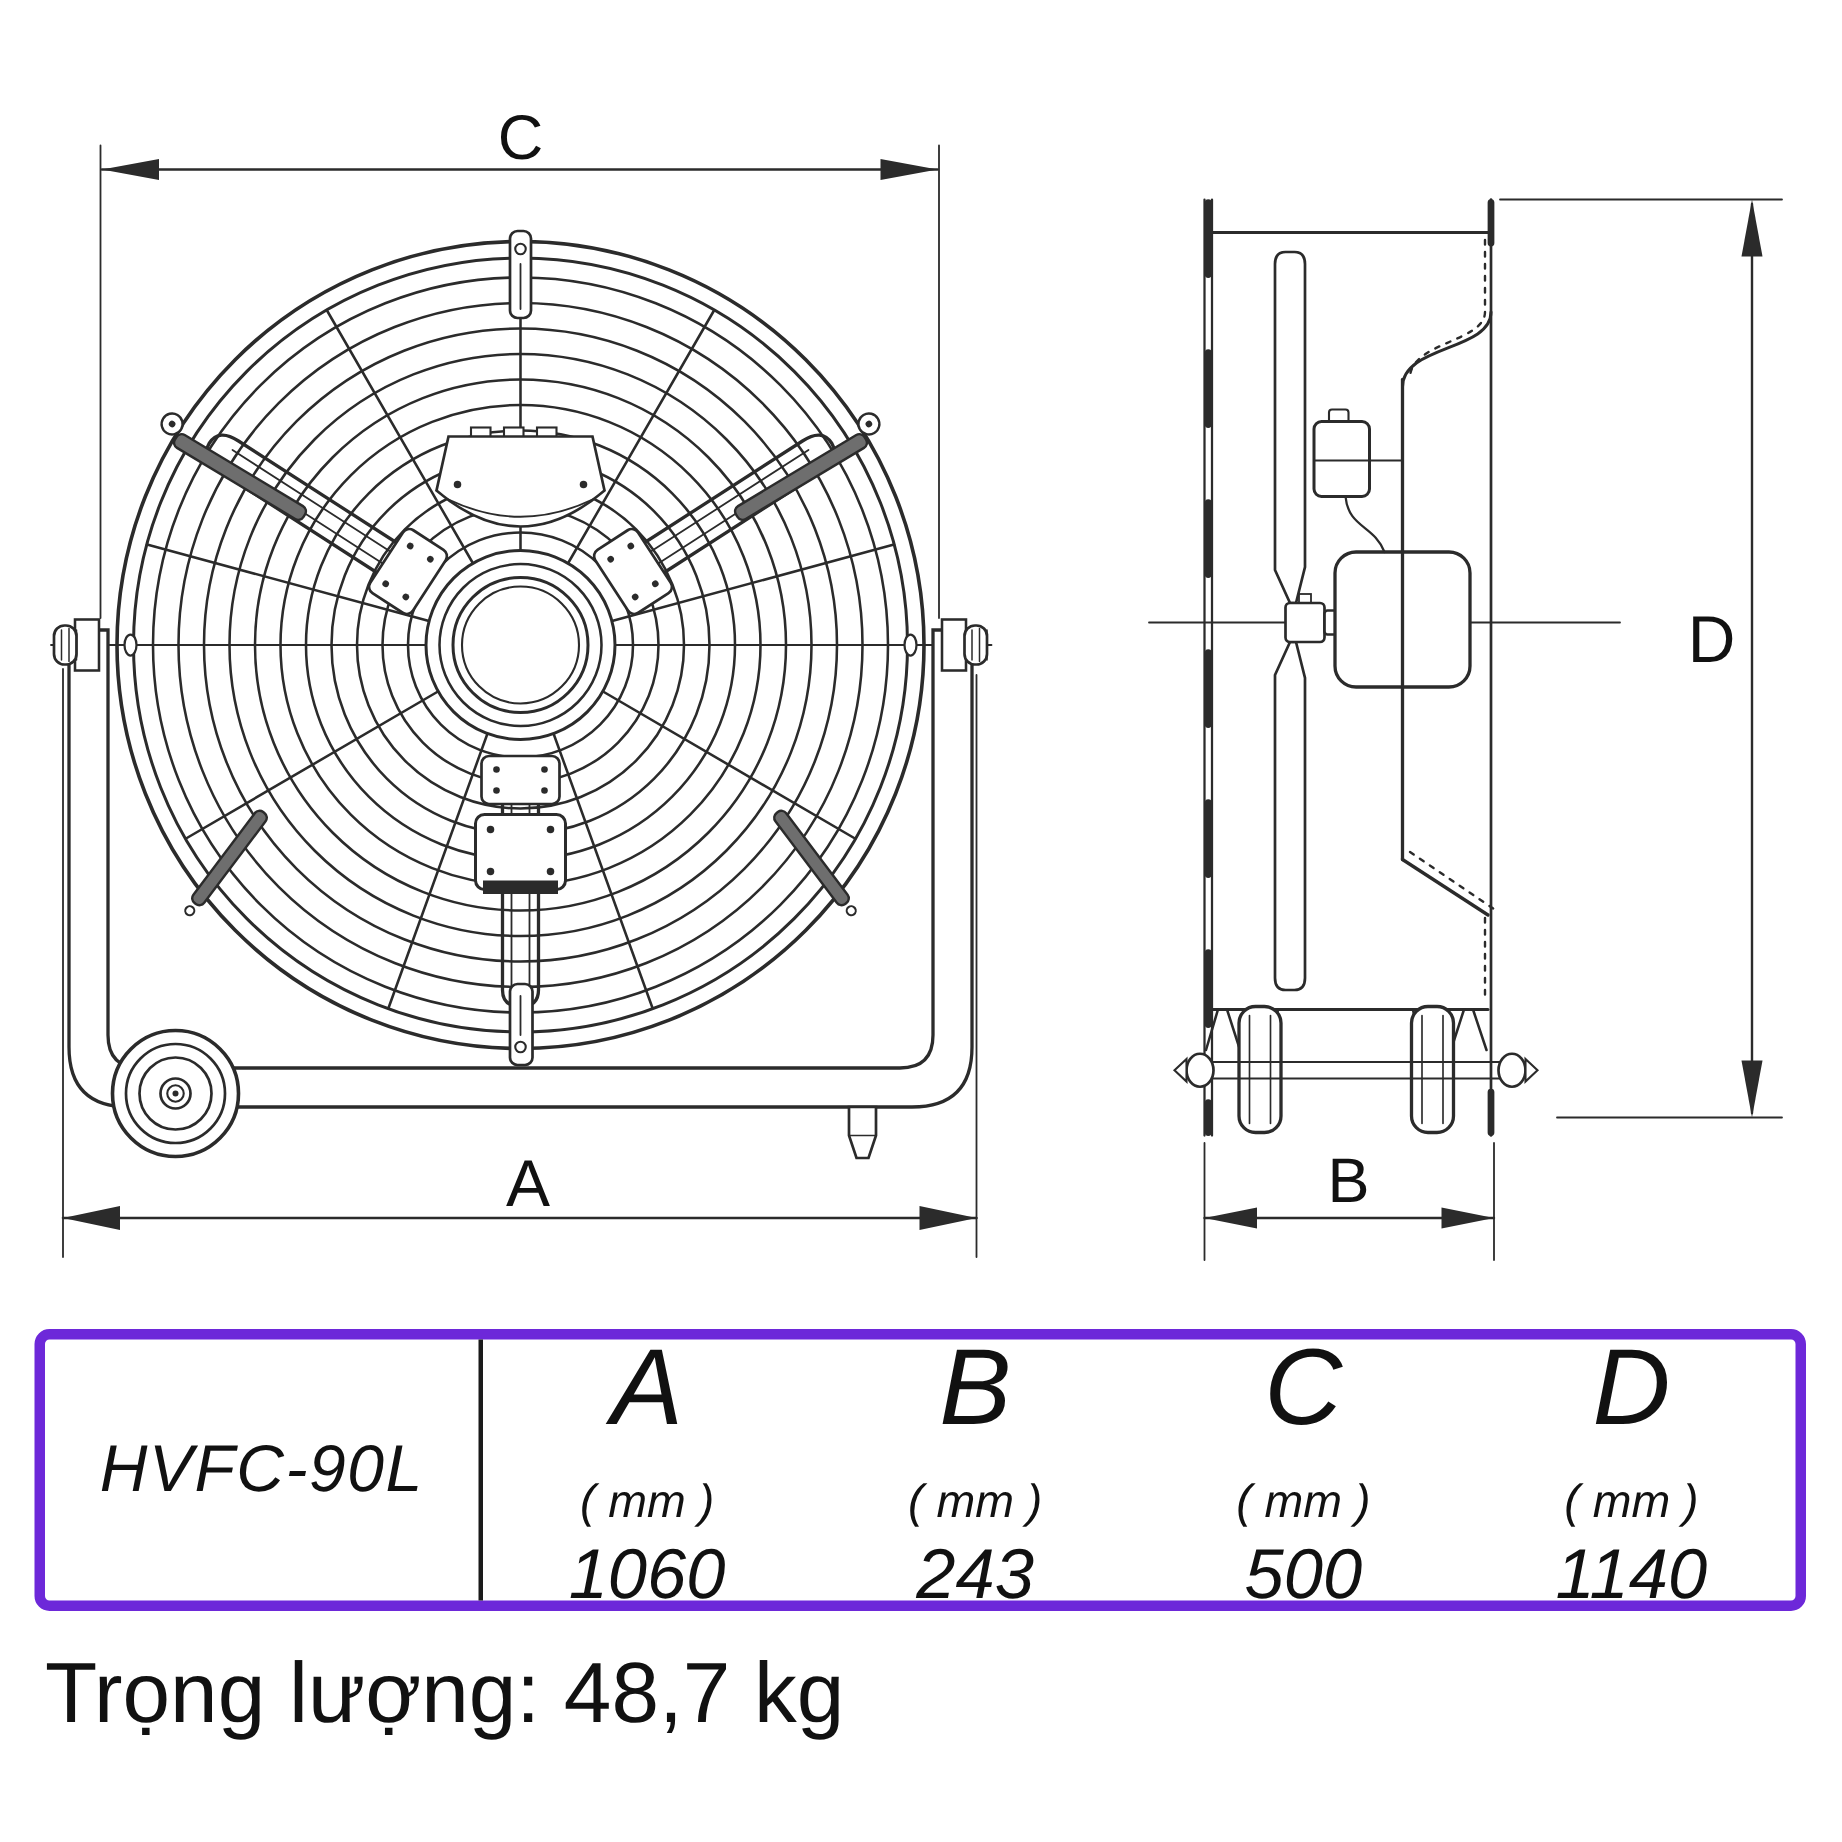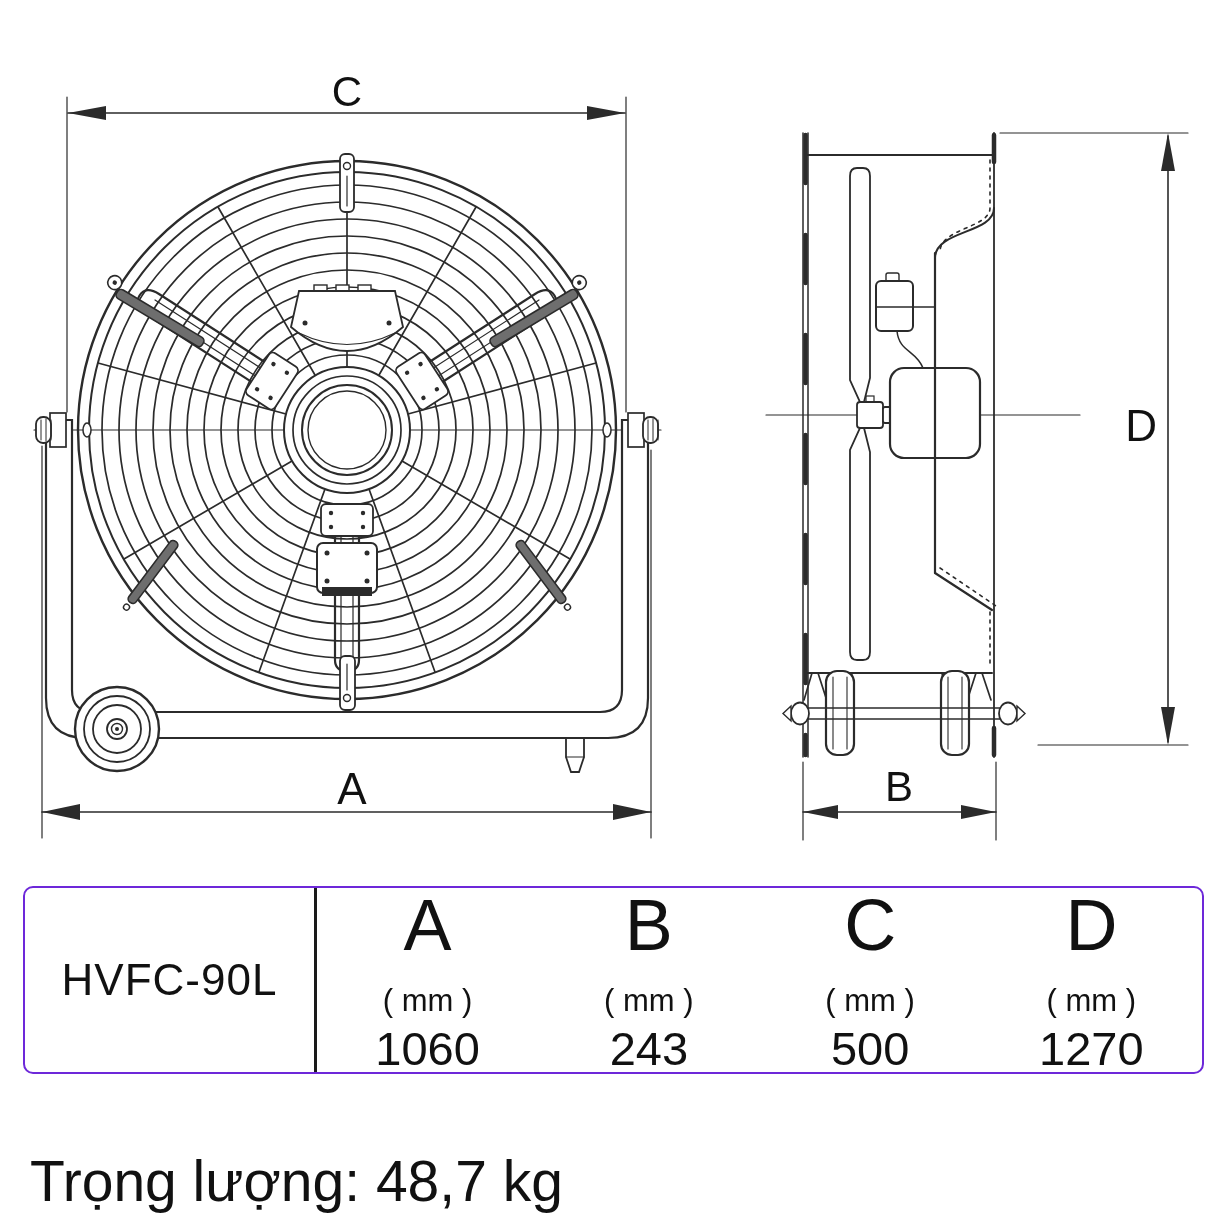--- a/index.html
+++ b/index.html
@@ -1,27 +1,27 @@
 <!DOCTYPE html>
 <html><head>
 <meta charset="utf-8">
 <style>
   html,body{margin:0;padding:0;background:#fff;}
   .canvas{position:relative;width:1228px;height:1228px;background:#fff;overflow:hidden;
           font-family:"Liberation Sans",sans-serif;color:#111;}
   svg text{font-family:"Liberation Sans",sans-serif;fill:#111;}
   .spec-table{position:absolute;left:23px;top:886px;width:1181px;height:188px;
-              border:2px solid #6d28d9;border-radius:10px;display:flex;box-sizing:border-box;background:#fff;}
+              border:7px solid #6d28d9;border-radius:10px;display:flex;box-sizing:border-box;background:#fff;font-style:italic;}
   .model-cell{width:289px;flex:none;border-right:3px solid #1a1a1a;display:flex;
               align-items:center;justify-content:center;font-size:44px;letter-spacing:1px;}
   .dim-col{flex:1;display:flex;flex-direction:column;align-items:center;justify-content:center;line-height:1;}
   .dim-letter{font-size:72px;}
   .dim-unit{font-size:31px;margin-top:24px;}
   .dim-value{font-size:47px;margin-top:9px;}
-  .weight-note{position:absolute;left:30px;top:1148px;font-size:57px;}
+  .weight-note{position:absolute;left:30px;top:1096px;font-size:57px;}
 </style>
 </head>
 <body>
 
 <div class="canvas">
 
   <svg width="1228" height="880" viewBox="0 0 1228 880" fill="none" stroke="#2b2b2b" stroke-width="2" stroke-linecap="round">
 
     <g>
 
@@ -274,20 +274,20 @@
       <div class="dim-value">243</div>
     </div>
     <div class="dim-col">
       <div class="dim-letter">C</div>
       <div class="dim-unit">( mm )</div>
       <div class="dim-value">500</div>
     </div>
     <div class="dim-col">
       <div class="dim-letter">D</div>
       <div class="dim-unit">( mm )</div>
-      <div class="dim-value">1270</div>
+      <div class="dim-value">1140</div>
     </div>
   </div>
 
   
   <div class="weight-note">Trọng lượng: 48,7 kg</div>
 
 </div>
 
 </body></html>

